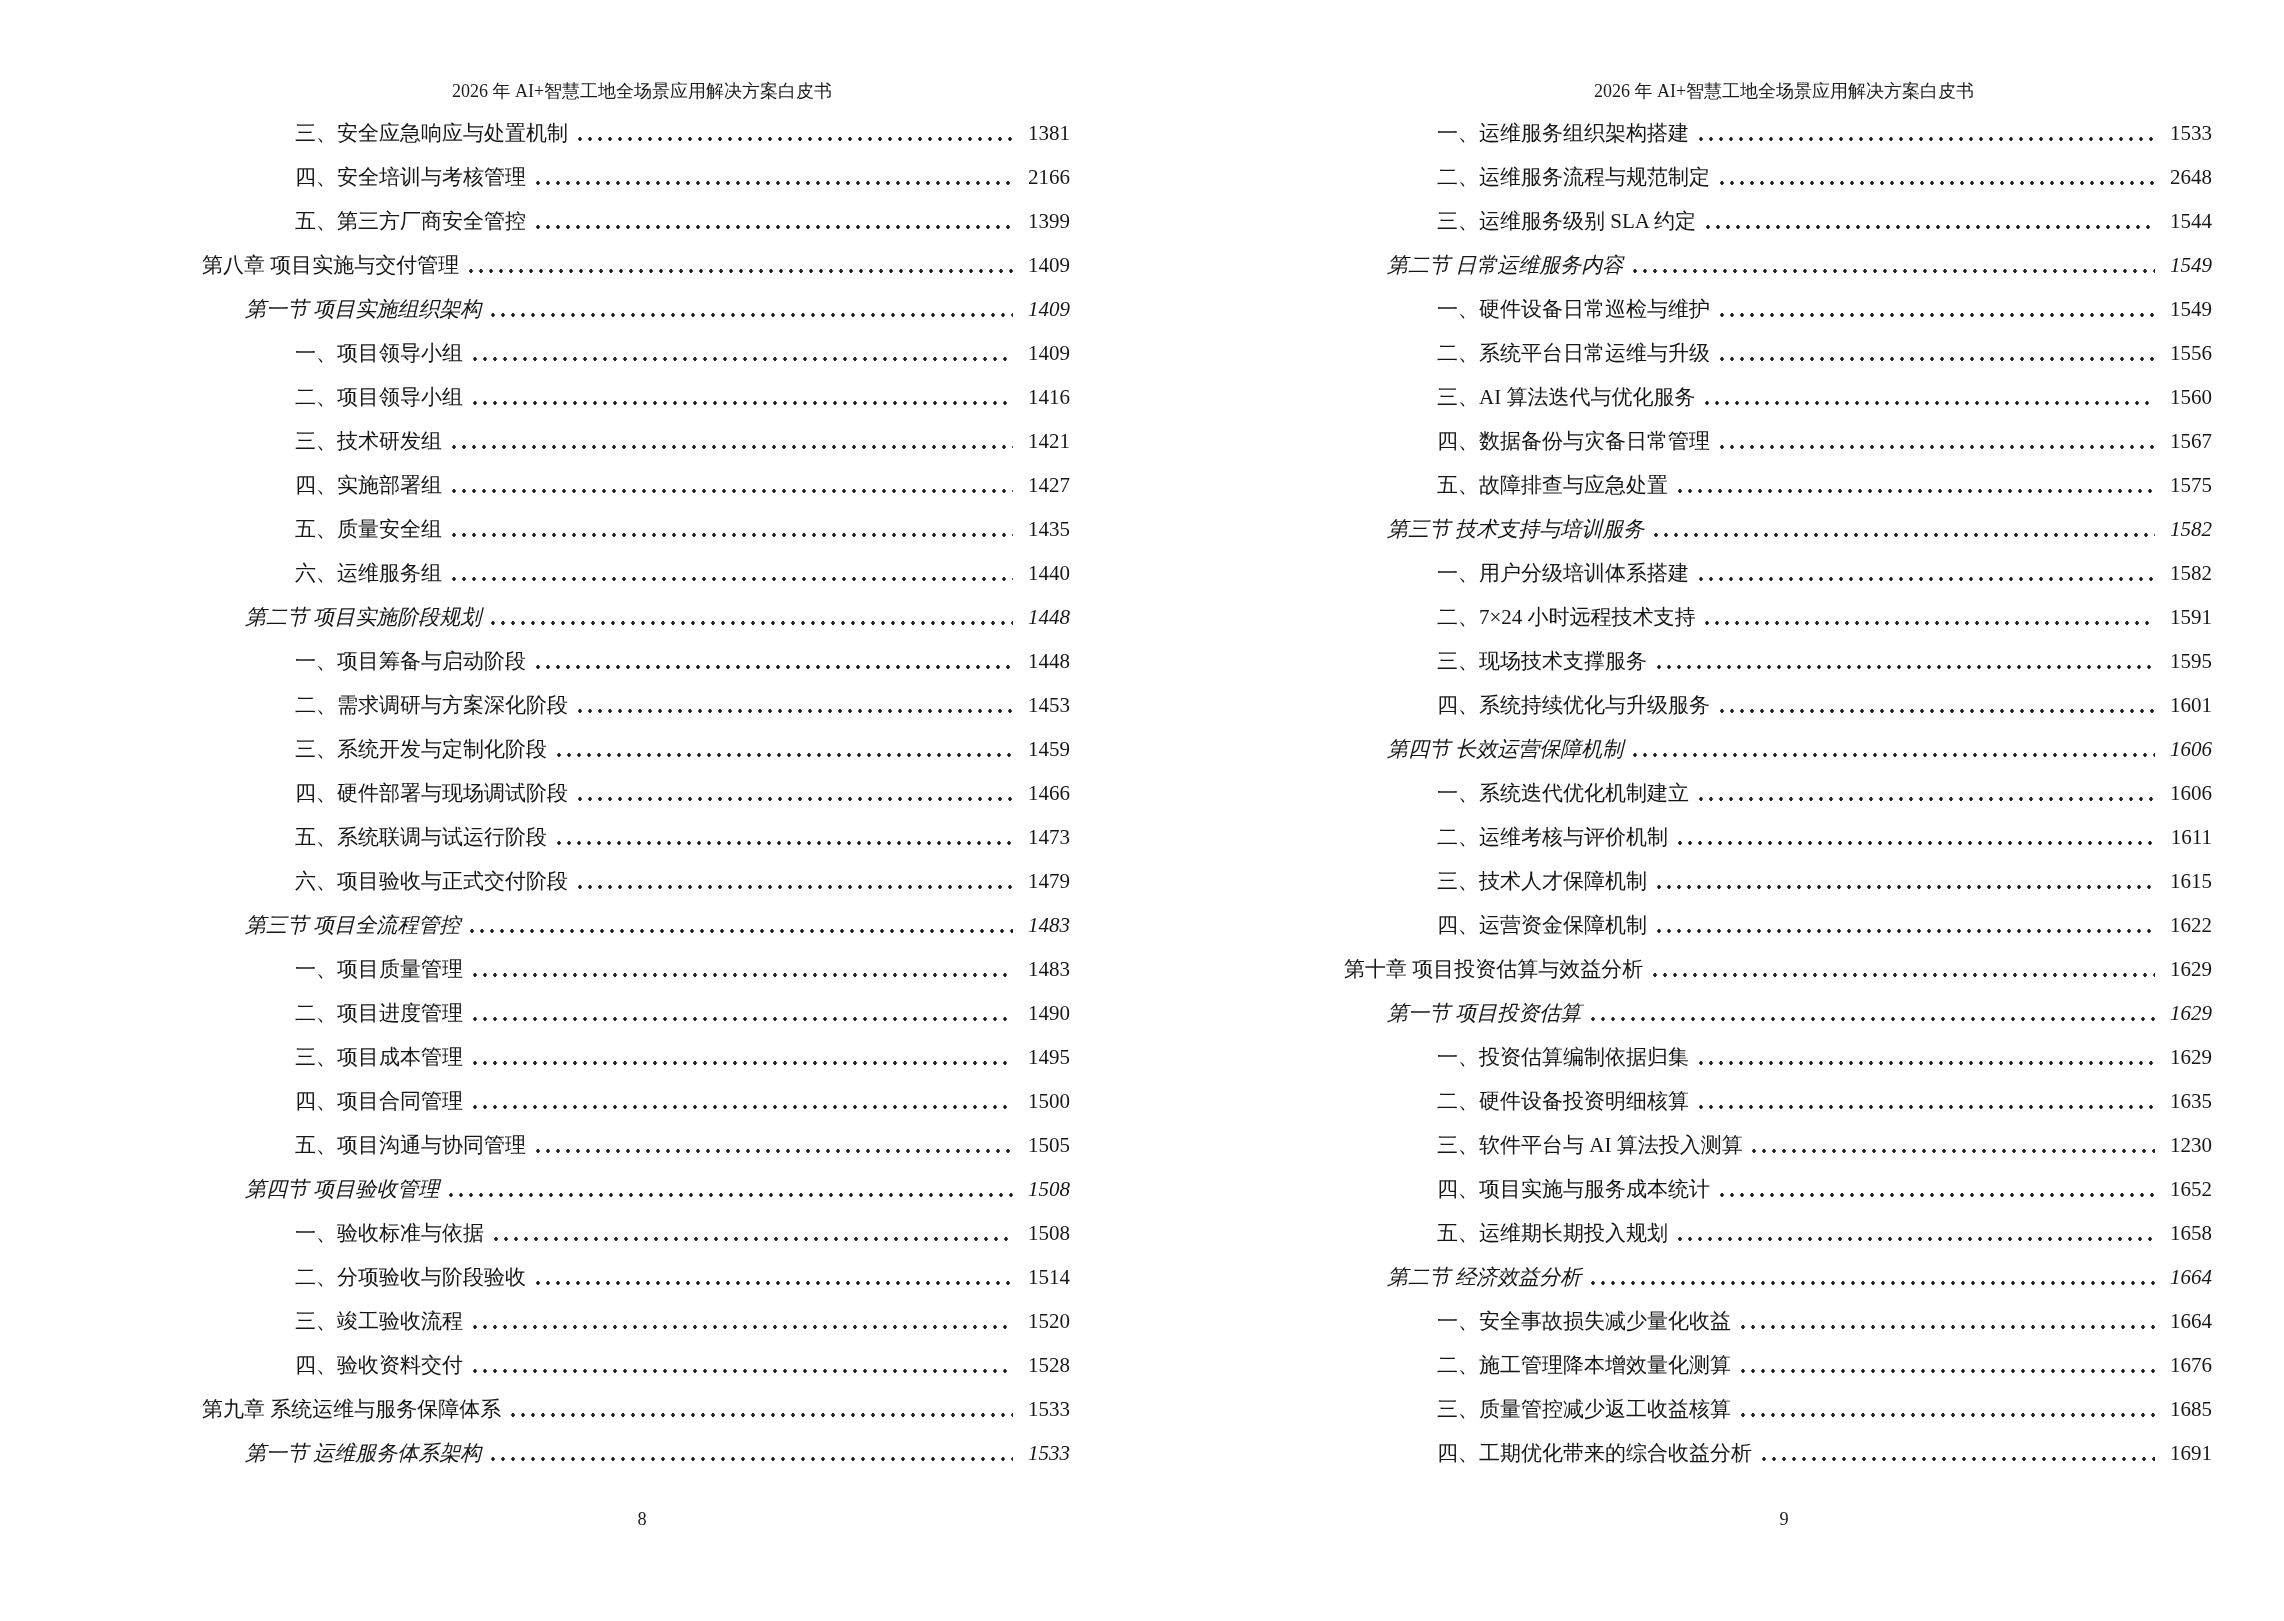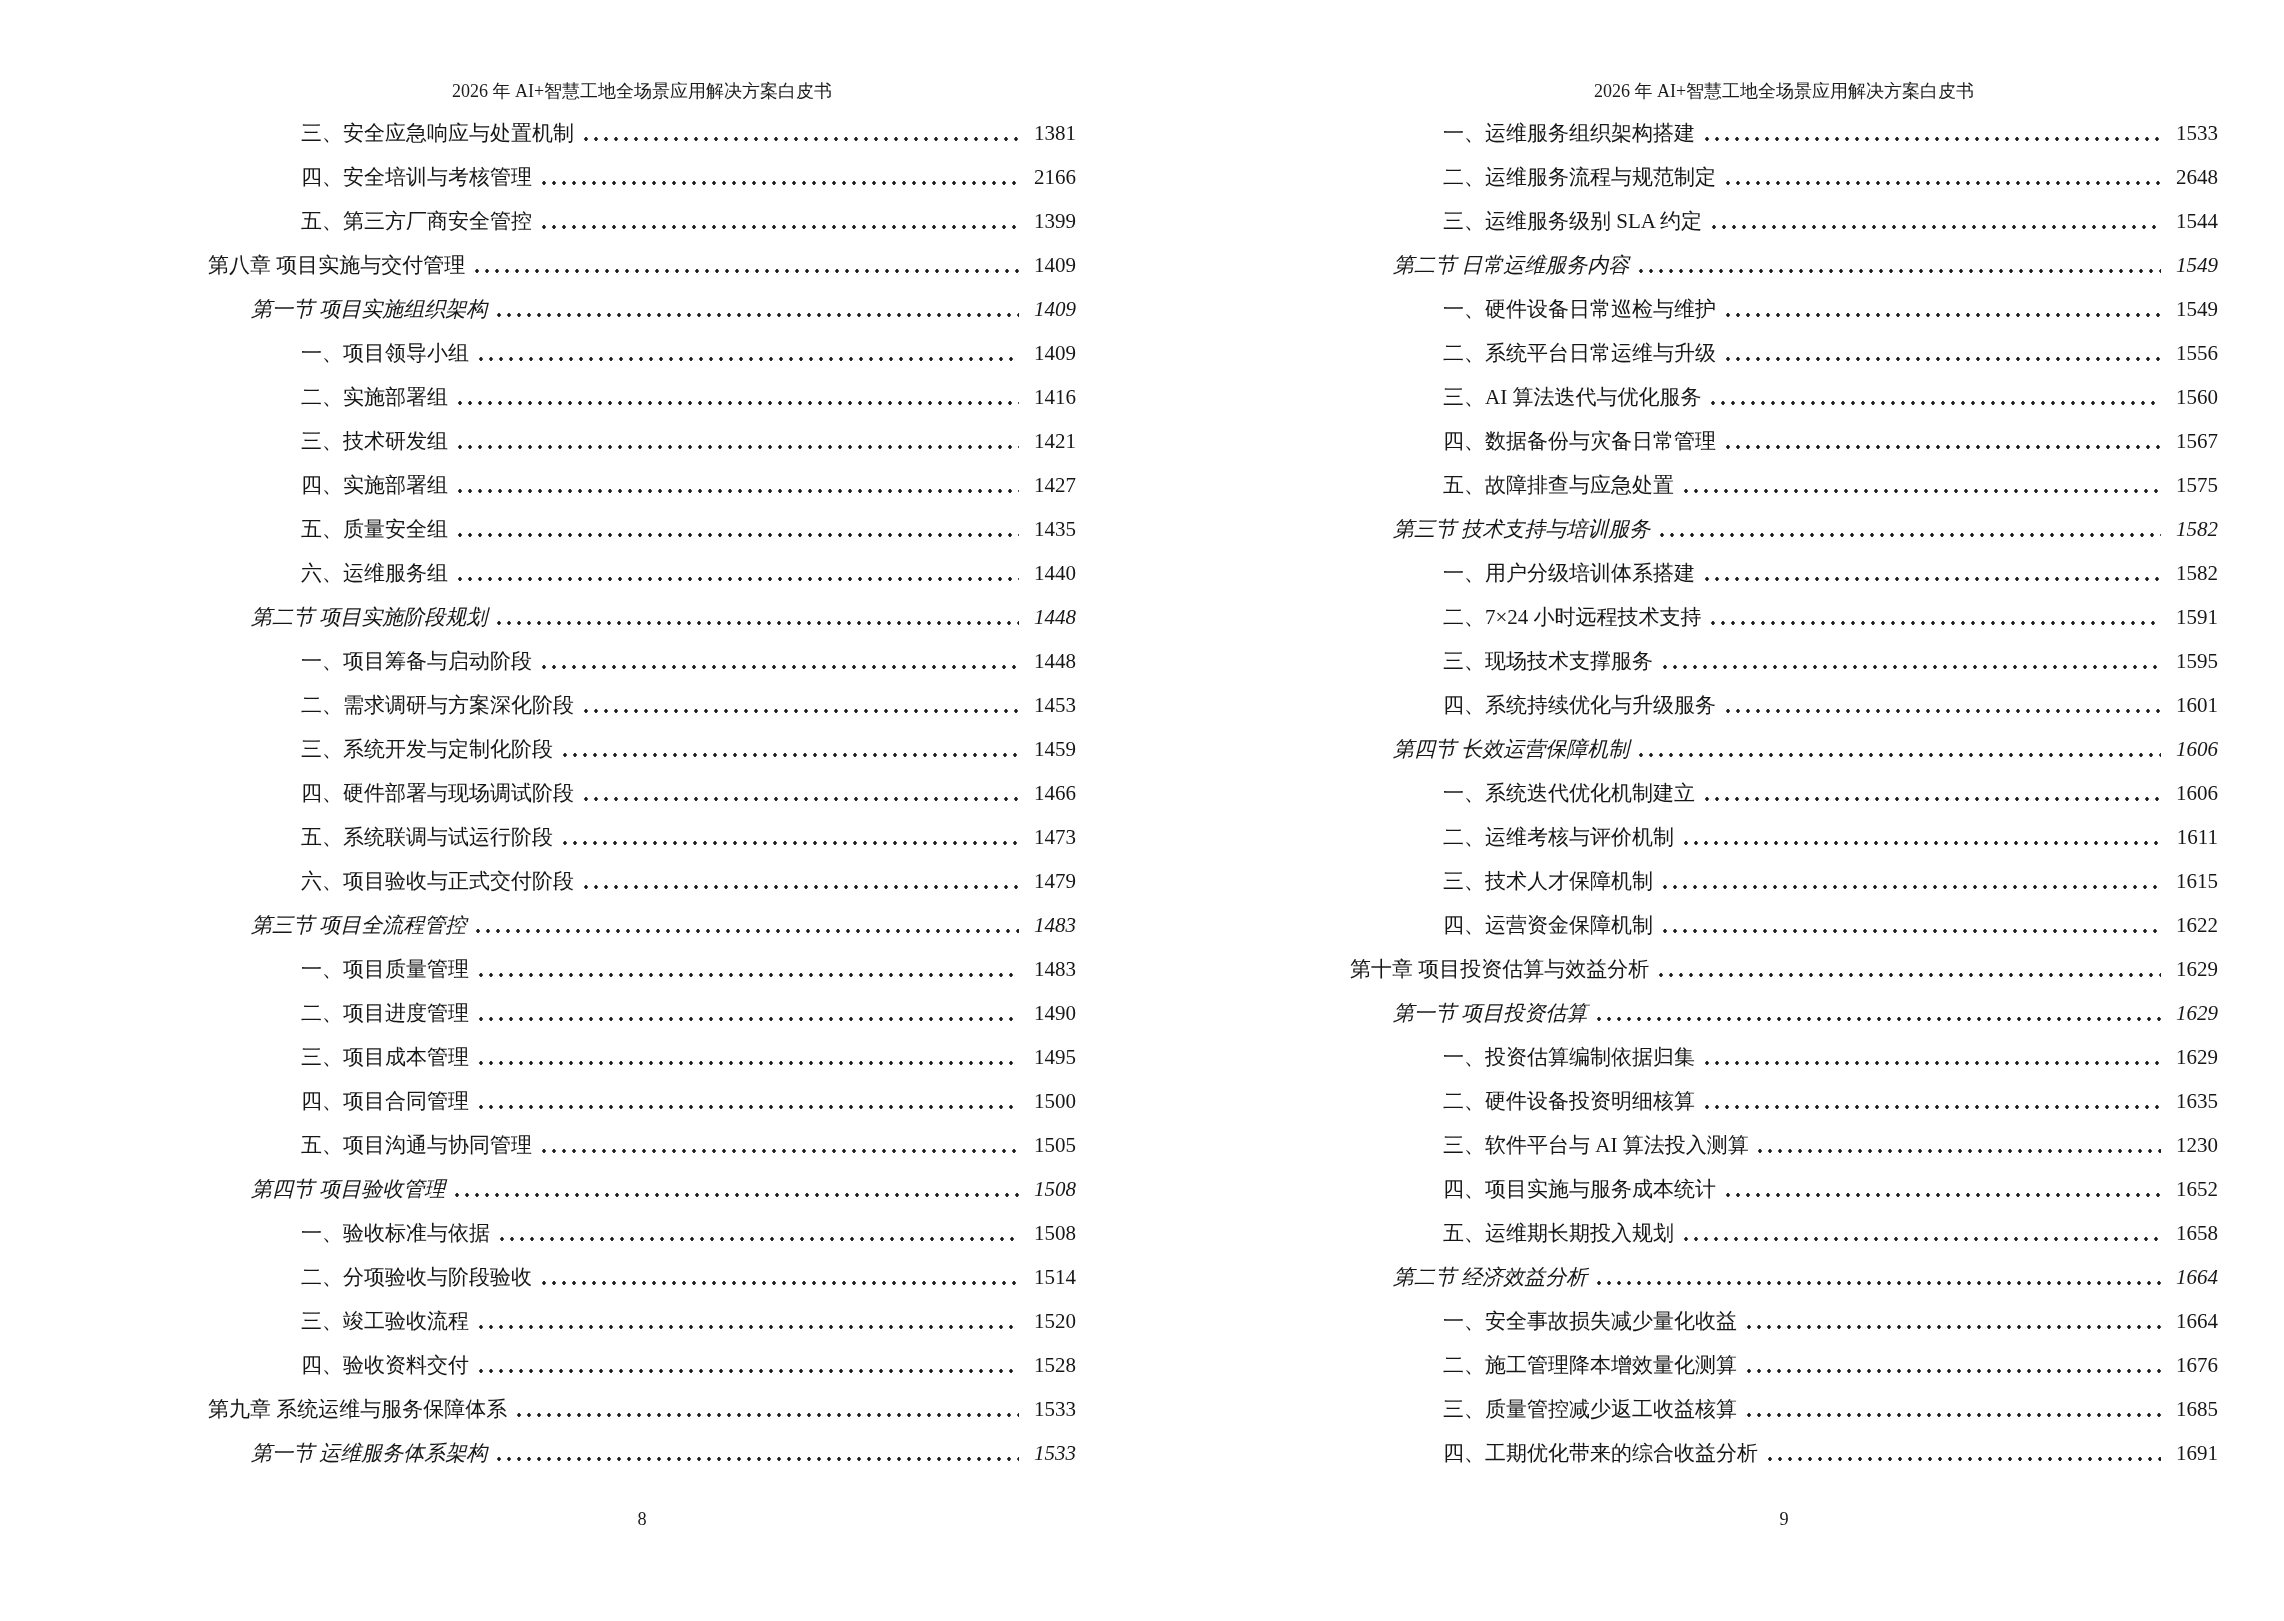--- a/index.html
+++ b/index.html
@@ -35,21 +35,21 @@
     width: 868px;
     text-align: center;
     font-size: 18px;
     line-height: 1;
     white-space: nowrap;
     color: #1b1b1b;
   }
   .toc-list {
     position: absolute;
     top: 100px;
-    left: 164px;
+    left: 158px;
     width: 868px;
   }
   .toc-row {
     display: flex;
     align-items: flex-end;
     height: 44px;
     font-size: 21px;
     line-height: 22px;
     white-space: nowrap;
   }
@@ -117,21 +117,21 @@
     <span class="toc-title">第一节 项目实施组织架构</span>
     <span class="leader"></span>
     <span class="toc-page-num">1409</span>
   </div>
         <div class="toc-row level-3">
     <span class="toc-title">一、项目领导小组</span>
     <span class="leader"></span>
     <span class="toc-page-num">1409</span>
   </div>
         <div class="toc-row level-3">
-    <span class="toc-title">二、实施部署组</span>
+    <span class="toc-title">二、项目领导小组</span>
     <span class="leader"></span>
     <span class="toc-page-num">1416</span>
   </div>
         <div class="toc-row level-3">
     <span class="toc-title">三、技术研发组</span>
     <span class="leader"></span>
     <span class="toc-page-num">1421</span>
   </div>
         <div class="toc-row level-3">
     <span class="toc-title">四、实施部署组</span>

